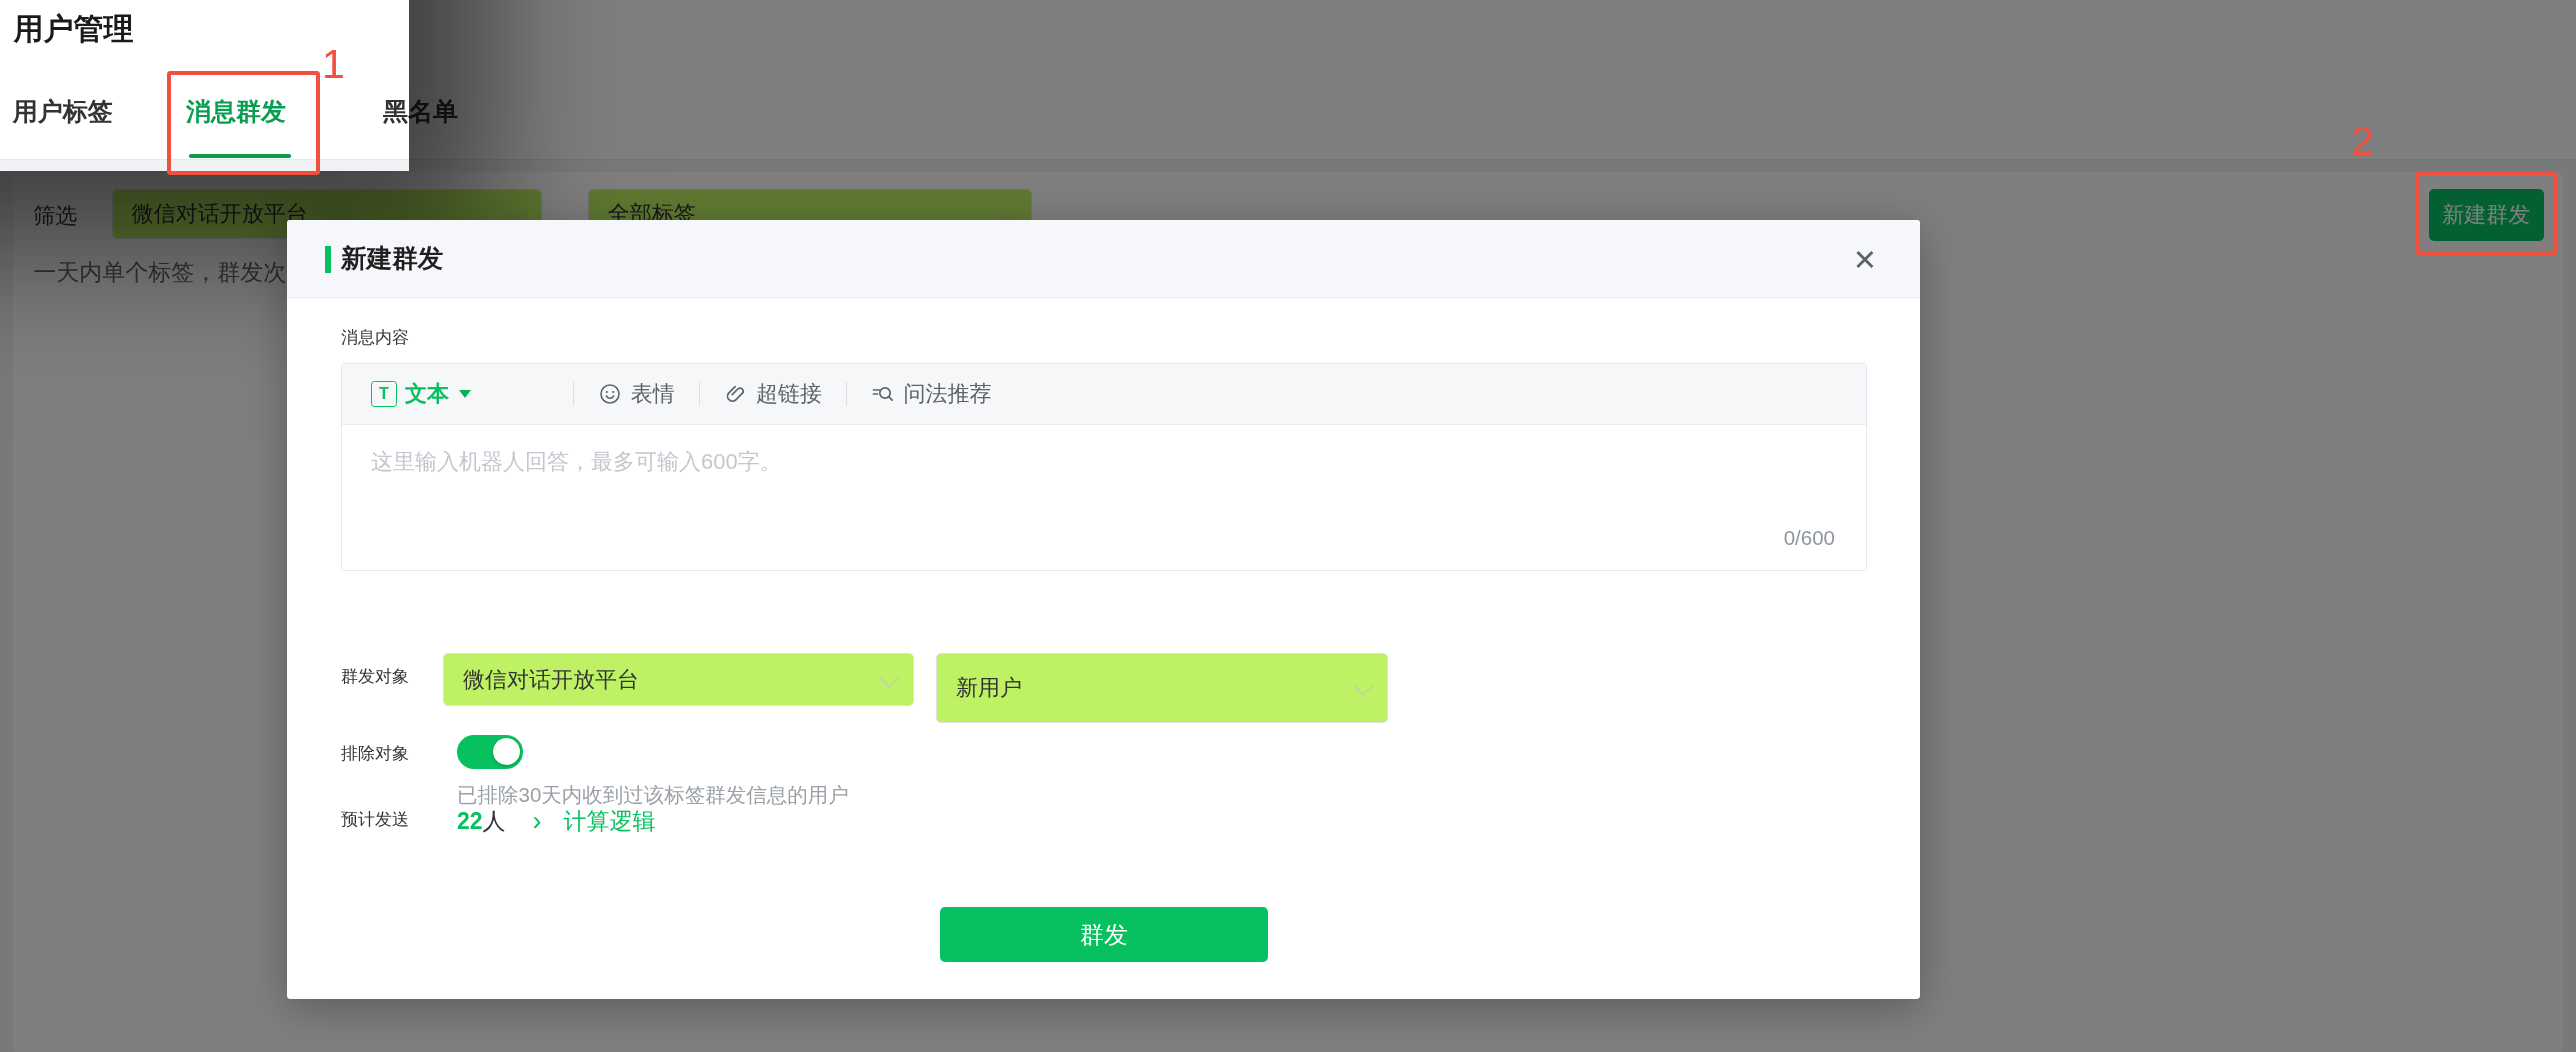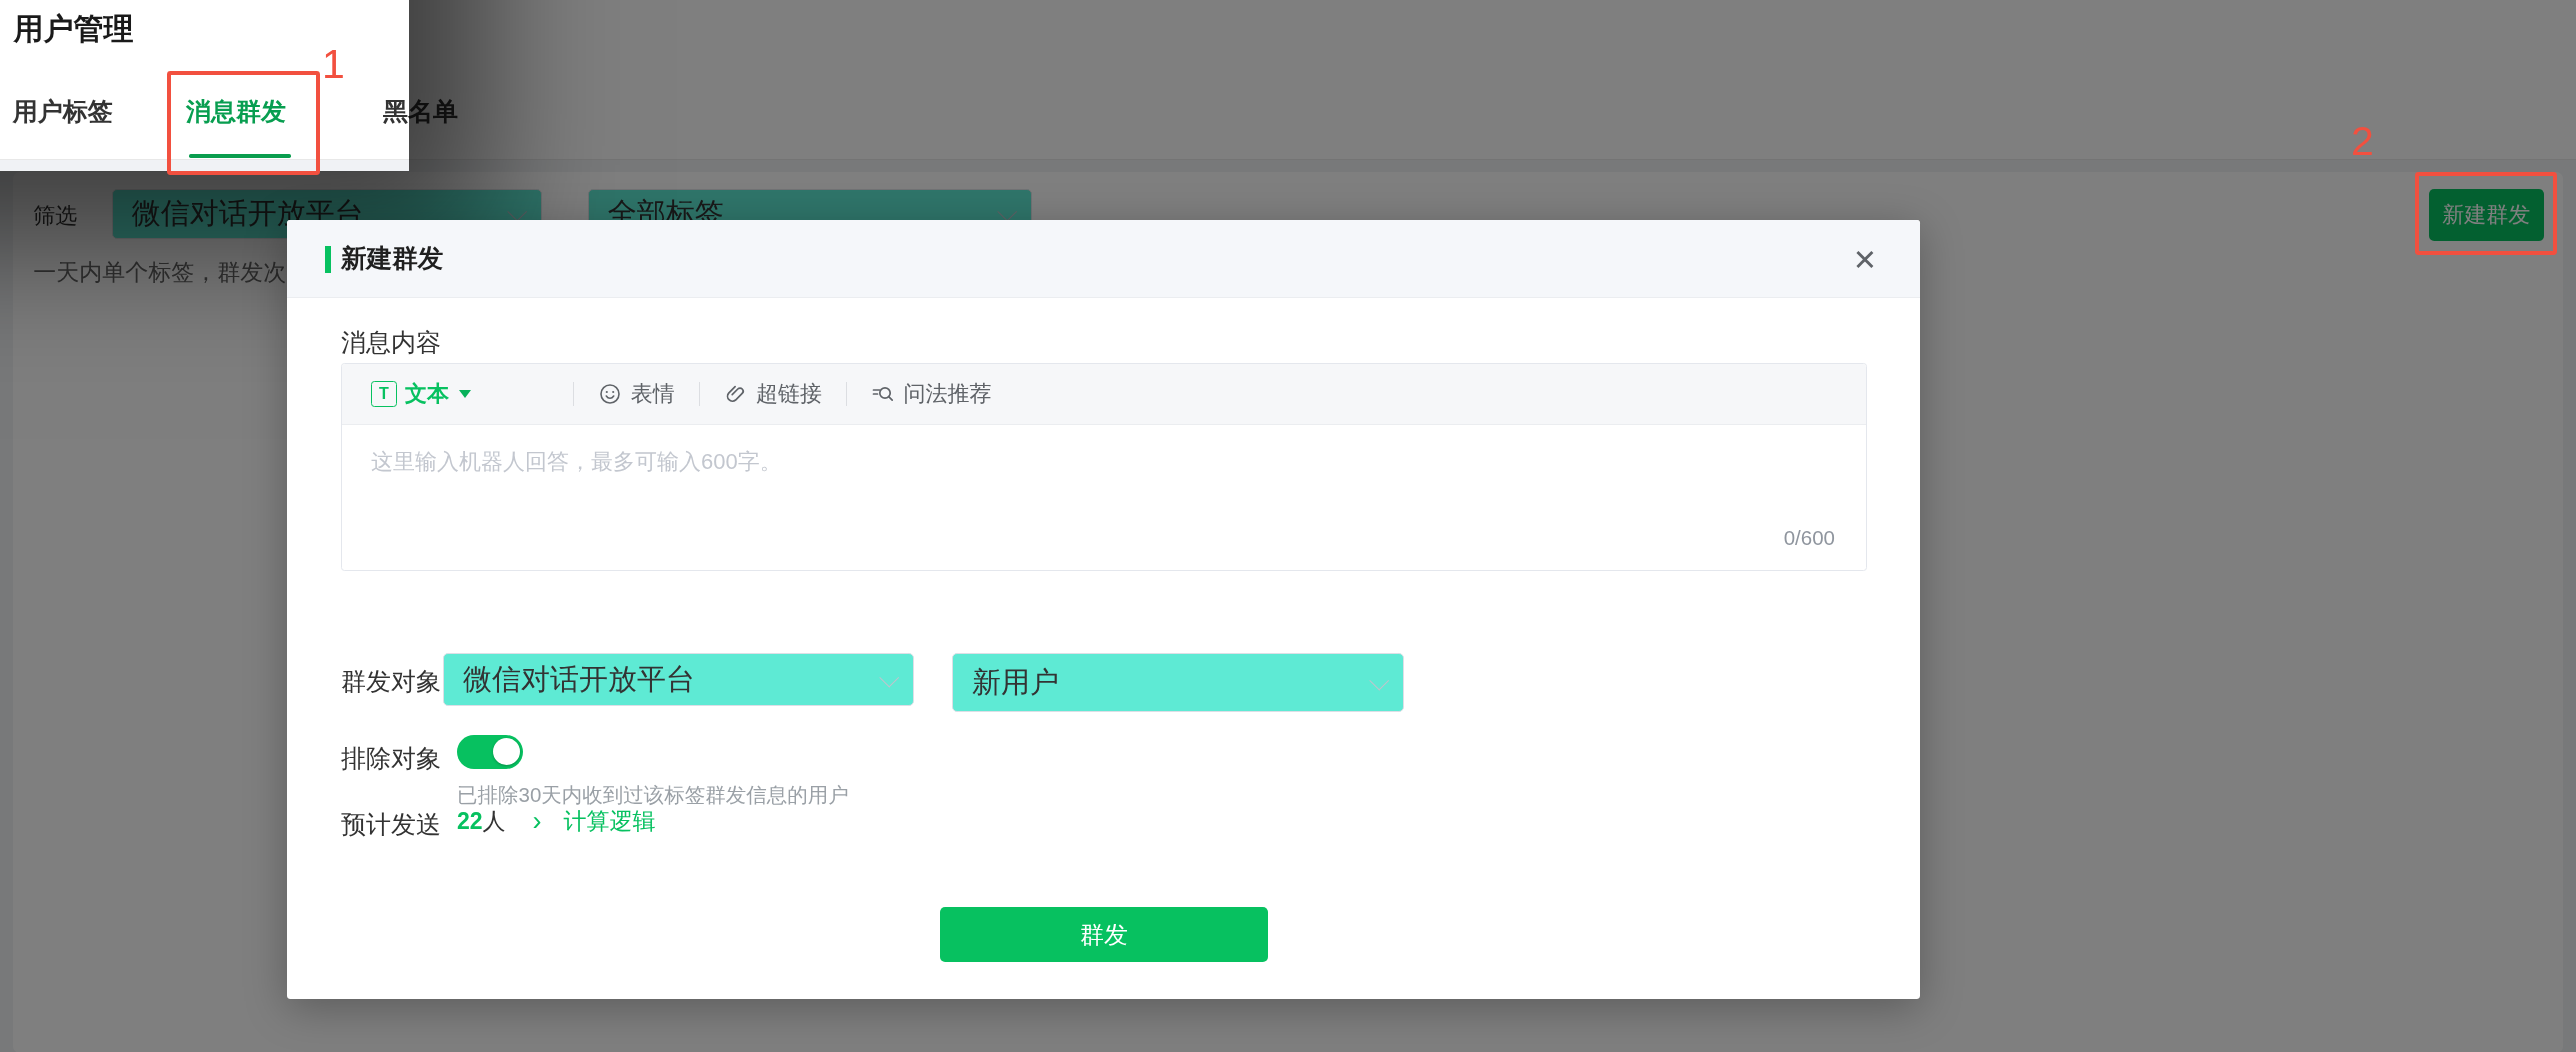--- a/index.html
+++ b/index.html
@@ -16,22 +16,22 @@
   .page-title { position:absolute; left:13.6px; top:8.5px; font-size:30px; font-weight:700; color:#1a1a1a; }
   .tab { position:absolute; top:95px; font-size:25px; font-weight:600; color:#333; cursor:pointer; }
   .tab.active { color:#089e50;text-align:right; }
   .tab-underline { position:absolute; left:189px; top:154px; width:102px; height:4.3px; background:#0a9d4e; border-radius:1.7px; }
   .tabs-divider { position:absolute; left:0; top:159px; width:2576px; height:0.9px; background:#e8e8e8; }
 
   .content-card { position:absolute; left:12.8px; top:172px; width:2550px; height:881px; background:#ffffff; border-radius:6.8px; }
   .filter-label { position:absolute; left:20.5px; top:29px; font-size:22px; color:#333; }
   .select {
     position:absolute; display:flex; align-items:center; justify-content:space-between;
-    background:#5eead4; border:0.9px solid #e3e5e8; border-radius:5.1px; padding:0 19px;
-    font-size:29px; color:#333; cursor:pointer;
+    background:#bef264; border:0.9px solid #e3e5e8; border-radius:5.1px; padding:0 19px;
+    font-size:22px; color:#333; cursor:pointer;
   }
   .chev { width:13.6px; height:13.6px; border-right:1.7px solid #c0c4cc; border-bottom:1.7px solid #c0c4cc; transform:rotate(45deg) translateY(-3.4px); flex:0 0 auto; }
   .filter-select-1 { left:99px; top:17px; width:430px; height:50px; }
   .filter-select-2 { left:575px; top:17px; width:444px; height:50px; }
   .filter-tip { position:absolute; left:20.5px; top:85px; font-size:23px; color:#666; white-space:nowrap; }
   .new-broadcast-btn {
     position:absolute; left:2416px; top:17px; width:115px; height:52px;
     background:#07c160; color:#fff; font-size:22px; border:none; border-radius:5.1px; cursor:pointer;
   }
 
@@ -50,40 +50,40 @@
   }
   .modal-header {
     position:absolute; left:0; top:0; width:100%; height:78px;
     background:#f5f7fa; border-bottom:0.9px solid #ebedf0;
     display:flex; align-items:center; border-radius:3.4px 3.4px 0 0;
   }
   .modal-accent { position:absolute; left:38px; top:25.6px; width:6px; height:27px; background:#07c160; }
   .modal-title { margin-left:54px; font-size:25.6px; font-weight:700; color:#1f1f1f; }
   .modal-close { position:absolute; right:36px; top:20.5px; width:38px; height:38px; border:none; background:transparent; font-size:29px; color:#5f6368; cursor:pointer; line-height:38px; text-align:center; }
 
-  .section-label { position:absolute; font-size:25px; color:#333; }
+  .section-label { position:absolute; font-size:17px; color:#333; }
 
   .editor { position:absolute; left:54px; top:143px; width:1526px; height:208px; border:0.9px solid #e4e7ed; border-radius:3.4px; background:#fff; }
   .editor-toolbar { display:flex; align-items:center; height:61px; background:#f6f7f9; border-bottom:0.9px solid #ebedf0; padding-left:29px; border-radius:3.4px 3.4px 0 0; }
   .tool { display:flex; align-items:center; gap:8.5px; font-size:22px; color:#5f6368; cursor:pointer; }
   .tool.text-tool { color:#07c160; font-weight:600; }
   .t-box { width:25.6px; height:25.6px; border:1.7px solid #07c160; border-radius:3.4px; color:#07c160; font-size:16px; font-weight:700; display:flex; align-items:center; justify-content:center; }
   .caret-down { width:0; height:0; border-left:6.8px solid transparent; border-right:6.8px solid transparent; border-top:8.5px solid #07b15a; margin-left:1.7px; }
   .tool-sep { width:0.9px; height:24px; background:#dcdee2; margin:0 24px; }
   .tool svg { display:block; }
   .editor-textarea {
     position:absolute; left:0; top:61px; width:100%; height:147px;
     border:none; outline:none; resize:none; padding:22px 29px;
     font-family:inherit; font-size:22px; color:#333; background:transparent;
   }
   .editor-textarea::placeholder { color:#c3c7cf; }
   .editor-counter { position:absolute; right:31px; bottom:20.5px; font-size:20.5px; color:#8f959e; }
 
   .modal-select-1 { left:156px; top:433px; width:471px; height:53px; border-color:#dcdfe6; }
-  .modal-select-2 { left:665px; top:433px; width:452px; height:59px; border-color:#dcdfe6;font-family:Liberation Mono, monospace; }
+  .modal-select-2 { left:649px; top:433px; width:452px; height:70px; border-color:#dcdfe6;font-family:Liberation Mono, monospace; }
 
   .toggle { position:absolute; left:170px; top:515px; width:66px; height:34px; border-radius:17px; background:#07c160; cursor:pointer; }
   .toggle-knob { position:absolute; right:3.4px; top:3.4px; width:27px; height:27px; border-radius:50%; background:#fff; box-shadow:0 0.9px 2.6px rgba(0,0,0,0.25); }
   .exclude-helper { position:absolute; left:170px; top:561px; font-size:20.5px; color:#9aa0a6; }
 
   .estimate-row { position:absolute; left:170px; top:586px; display:flex; align-items:center; font-size:23px; }
   .estimate-num { color:#07c160;font-weight:bold; }
   .estimate-unit { color:#333; }
   .estimate-chevron { color:#07c160; font-size:27px; margin:0 22px 0 27px; line-height:1; }
   .estimate-link { color:#07c160; cursor:pointer; }

